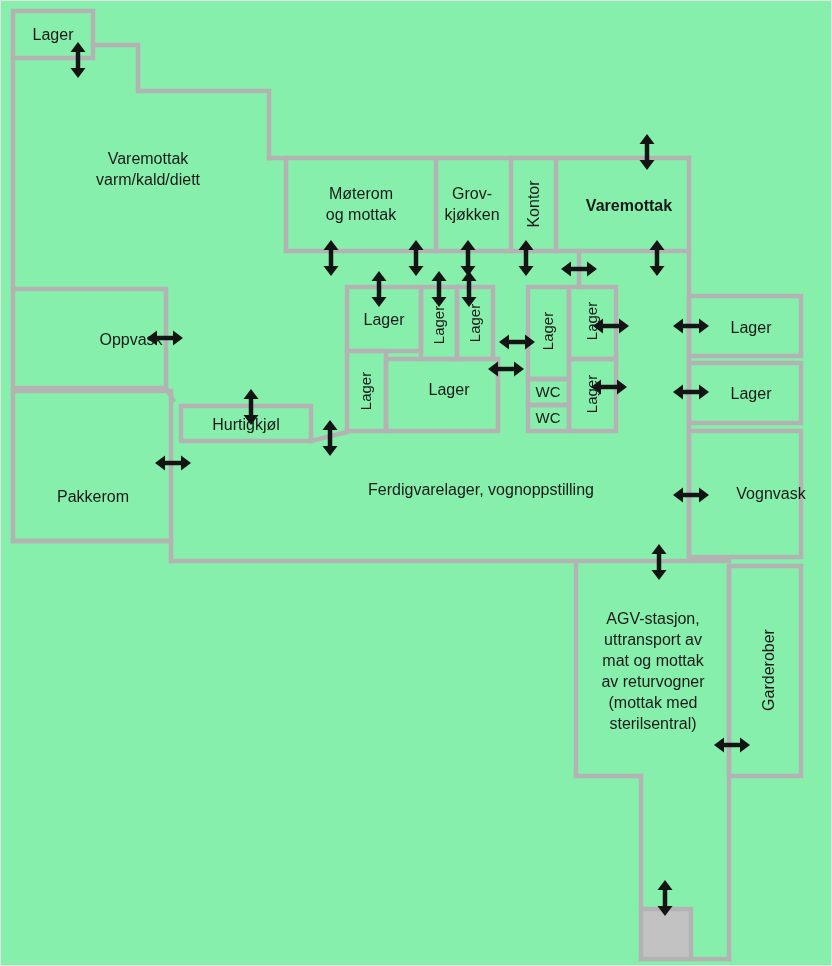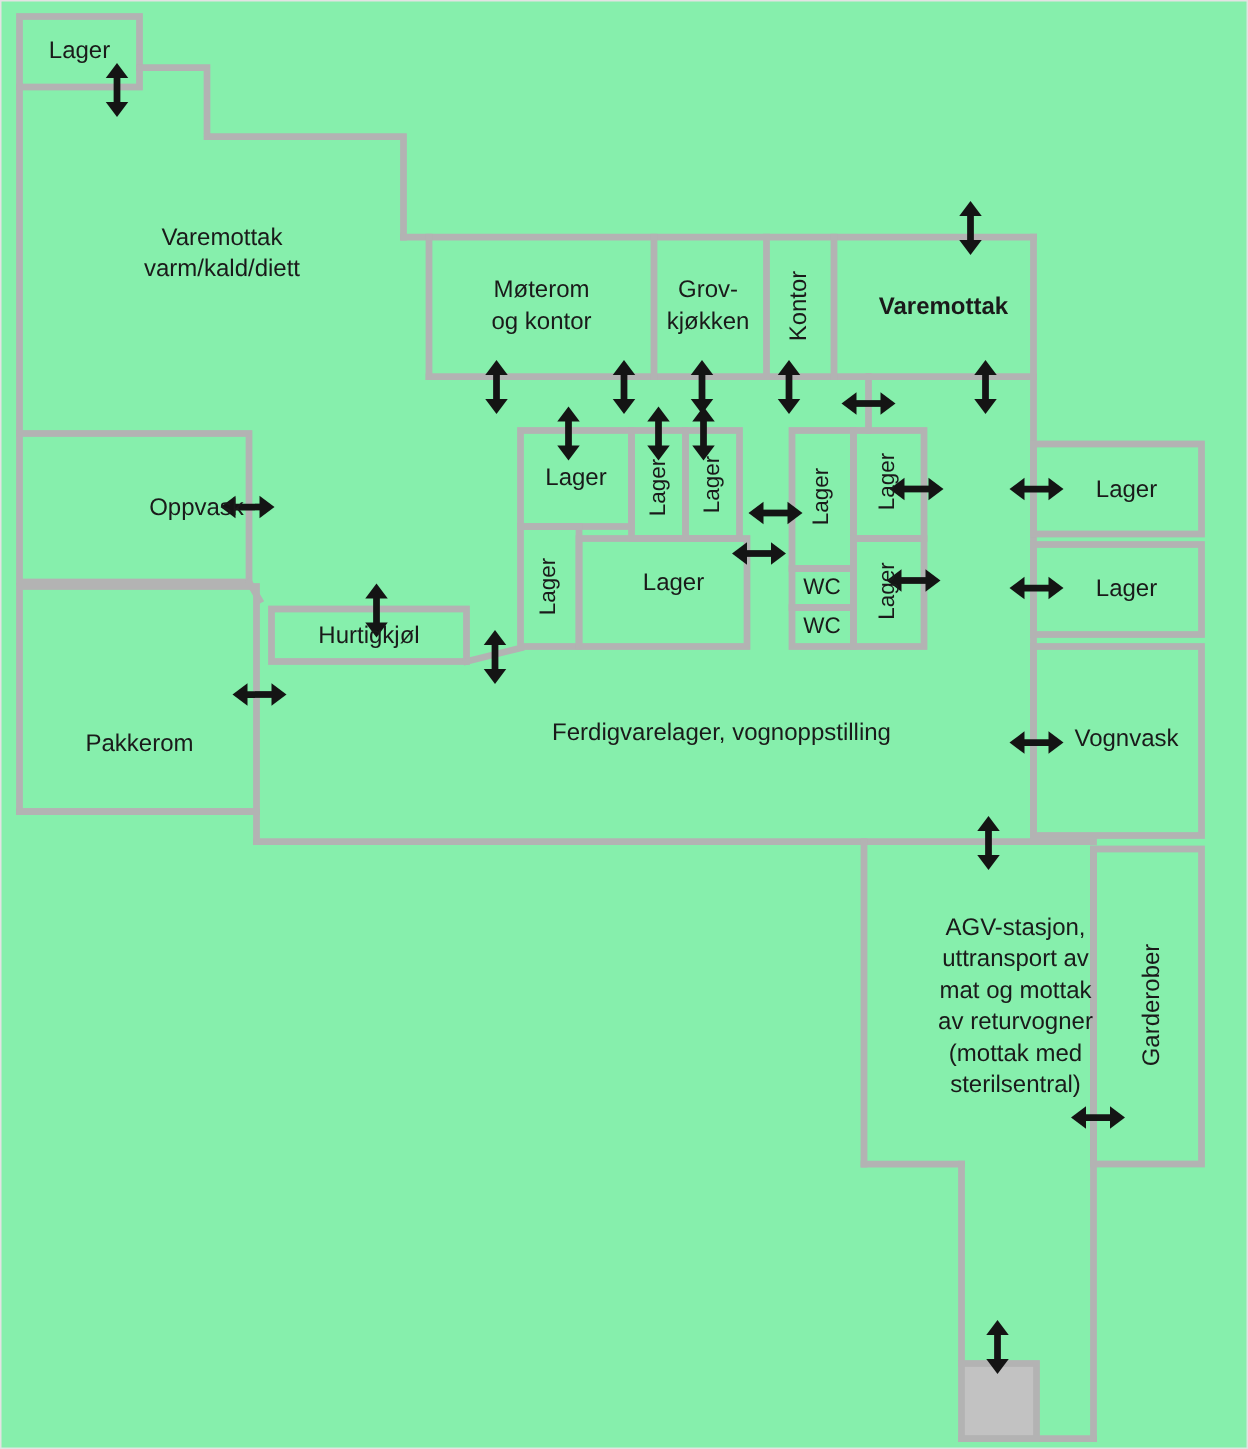--- a/index.html
+++ b/index.html
@@ -207,21 +207,21 @@
 
   <div class="lbl" style="left:52px;top:33px;">Lager</div>
 
   <div class="lbl" style="left:147px;top:168px;">
     <div>Varemottak</div>
     <div>varm/kald/diett</div>
   </div>
 
   <div class="lbl" style="left:360px;top:203px;">
     <div>Møterom</div>
-    <div>og kontor</div>
+    <div>og mottak</div>
   </div>
 
   <div class="lbl" style="left:471px;top:203px;">
     <div>Grov-</div>
     <div>kjøkken</div>
   </div>
 
   <div class="lbl v" style="left:532px;top:203px;">Kontor</div>
   <div class="lbl" style="left:628px;top:204px;font-weight:bold;">Varemottak</div>
   <div class="lbl" style="left:86px;top:338px;margin-left:44px;">Oppvask</div>
@@ -235,23 +235,23 @@
   <div class="lbl v small" style="left:547px;top:330px;">Lager</div>
   <div class="lbl v small" style="left:591px;top:320px;">Lager</div>
   <div class="lbl v small" style="left:365px;top:390px;">Lager</div>
   <div class="lbl" style="left:448px;top:388px;">Lager</div>
   <div class="lbl small" style="left:547px;top:391px;">WC</div>
   <div class="lbl small" style="left:547px;top:417px;">WC</div>
   <div class="lbl v small" style="left:591px;top:393px;">Lager</div>
 
   <div class="lbl" style="left:750px;top:326px;">Lager</div>
   <div class="lbl" style="left:750px;top:392px;">Lager</div>
-  <div class="lbl" style="left:750px;top:492px;">Vognvask</div>
-
-  <div class="lbl" style="left:652px;top:670px;margin-left:24px;">
+  <div class="lbl" style="left:770px;top:492px;">Vognvask</div>
+
+  <div class="lbl" style="left:652px;top:670px;">
     <div>AGV-stasjon,</div>
     <div>uttransport av</div>
     <div>mat og mottak</div>
     <div>av returvogner</div>
     <div>(mottak med</div>
     <div>sterilsentral)</div>
   </div>
 
   <div class="lbl v" style="left:767px;top:669px;">Garderober</div>
 

